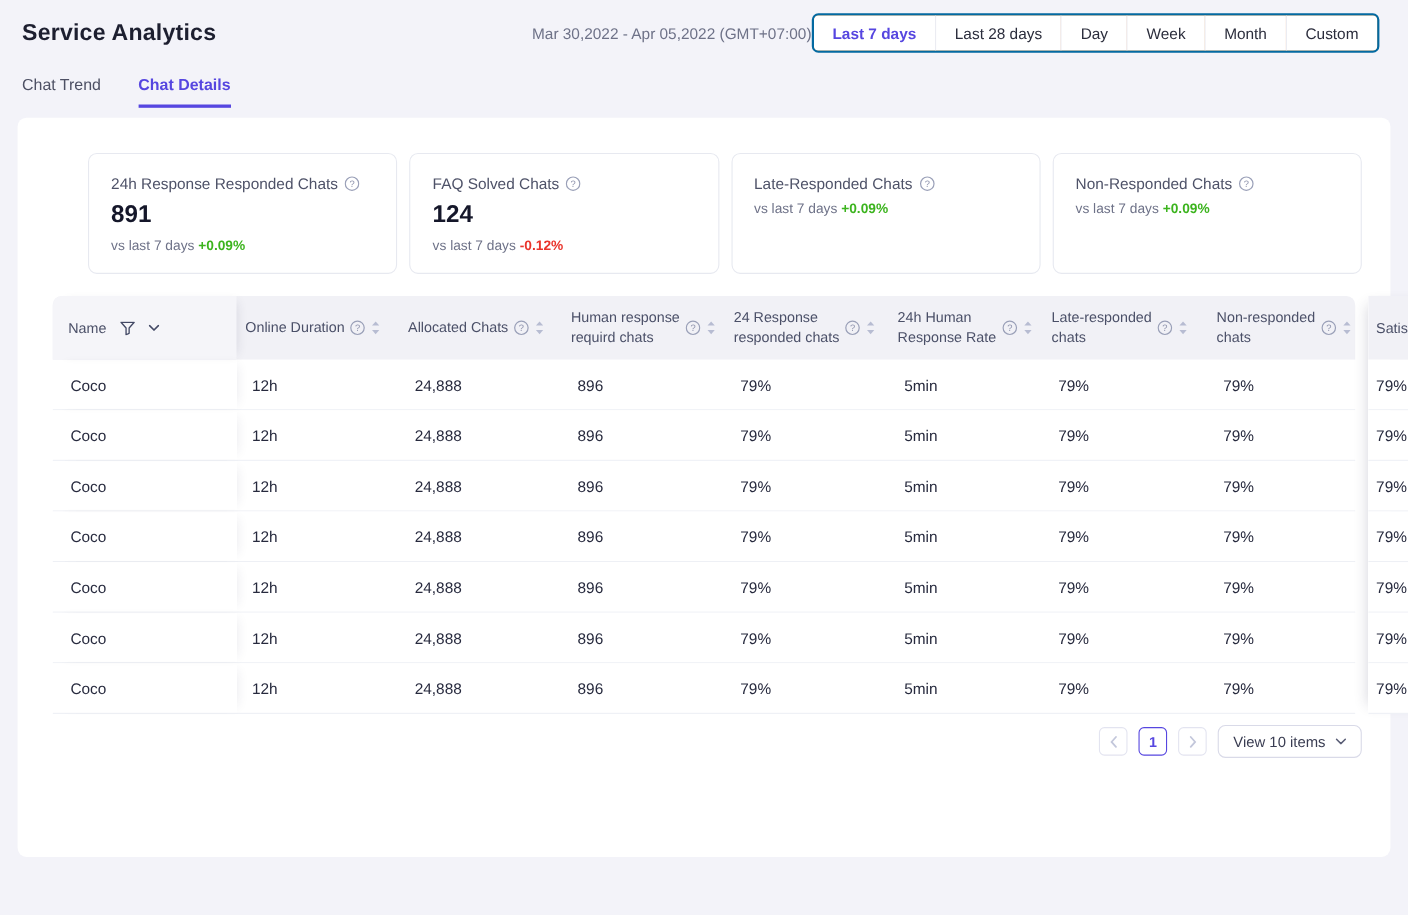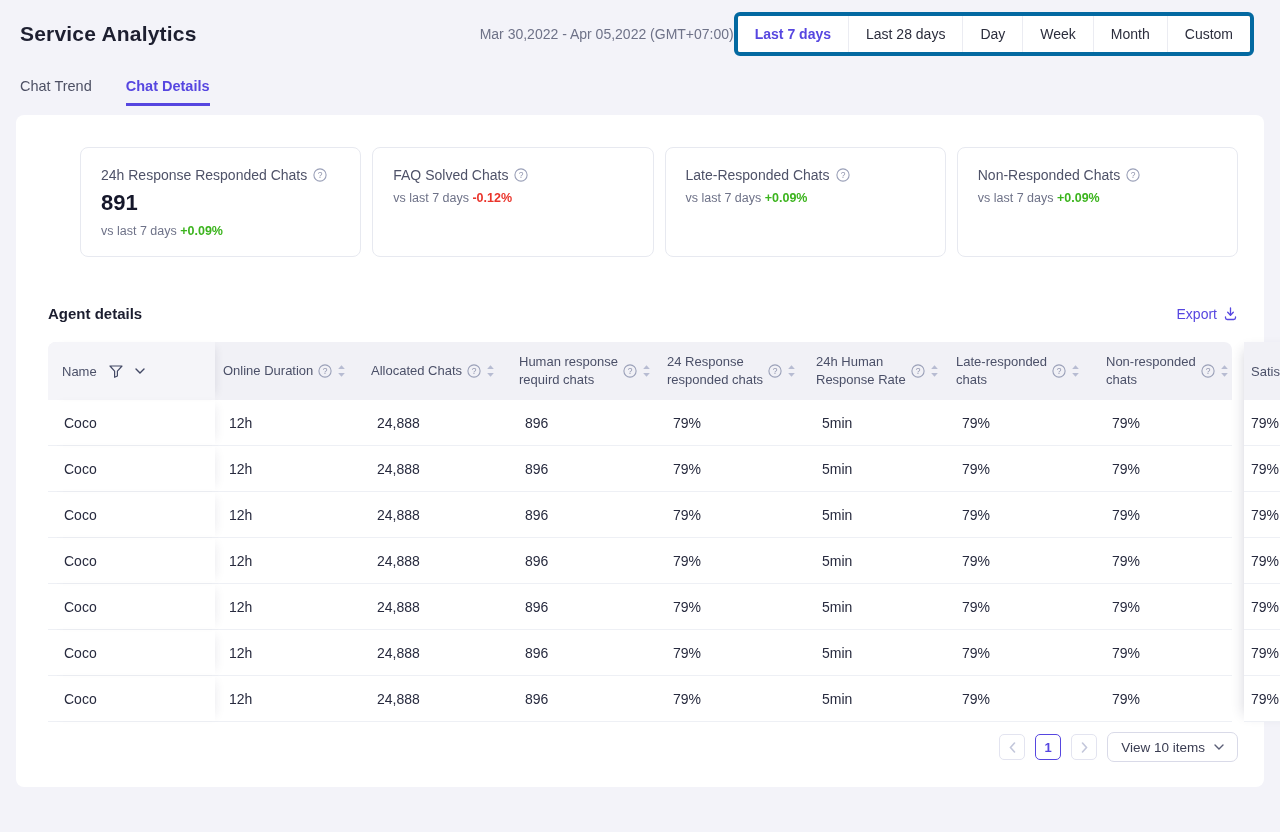--- a/index.html
+++ b/index.html
@@ -8,21 +8,21 @@
     --head-bg:#f1f1f6; --head-bg-name:#f5f5f9; --row-border:#eef0f5;
     --txt-dark:#1d1f30; --txt-mid:#4b5068; --txt-gray:#6e7288; --txt-cell:#272a3e;
   }
   *{margin:0;padding:0;box-sizing:border-box;}
   html,body{width:1280px;height:832px;overflow:hidden;background:var(--page-bg);
     font-family:"Liberation Sans",sans-serif;-webkit-font-smoothing:antialiased;}
   .topbar{display:flex;justify-content:space-between;align-items:center;padding:12px 26px 0 20px;}
   .page-title{font-size:21px;font-weight:700;color:var(--txt-dark);letter-spacing:.2px;}
   .topbar-right{display:flex;align-items:center;}
   .date-range{font-size:14px;color:var(--txt-gray);}
-  .seg-group{display:flex;border:4px solid #0369a1;border-radius:6px;overflow:hidden;background:#fdba74;height:44px;}
+  .seg-group{display:flex;border:2px solid #0369a1;border-radius:6px;overflow:hidden;background:#fdba74;height:36px;}
   .seg-btn{padding:0 17px;font-size:14px;background:#fff;border:none;border-left:1px solid #ebecf2;
     color:#2b2d3c;cursor:pointer;font-family:inherit;white-space:nowrap;}
   .seg-btn:first-child{border-left:none;}
   .seg-btn.active{color:var(--accent);font-weight:600;}
   .tabs{display:flex;gap:34px;margin:22px 0 0 20px;}
   .tab{font-size:14.5px;color:#4d5064;padding-bottom:9px;border-bottom:3px solid transparent;cursor:pointer;}
   .tab.active{color:var(--accent);font-weight:600;border-bottom-color:var(--accent);}
   .panel{background:var(--panel);border-radius:8px;margin:9px 16px 0 16px;width:1248px;height:672px;
     padding:32px 26px 0 32px;position:relative;}
   .cards{display:flex;gap:11px;padding-left:32px;}
@@ -102,20 +102,21 @@
       <div class="card">
         <div class="card-title">
           <span>FAQ Solved Chats</span>
           <span class="icon">
             <svg width="14" height="14" viewBox="0 0 14 14">
               <circle cx="7" cy="7" r="6.1" fill="none" stroke="#9aa0b8" stroke-width="1.1"></circle>
               <text x="7" y="10" text-anchor="middle" font-size="8.5" fill="#8f94ad" font-family="Liberation Sans">?</text>
             </svg>
           </span>
         </div>
+        <div class="card-value">124</div>
         <div class="card-compare"><span>vs last 7 days </span><span class="delta-down">-0.12%</span></div>
       </div>
       <div class="card">
         <div class="card-title">
           <span>Late-Responded Chats</span>
           <span class="icon">
             <svg width="14" height="14" viewBox="0 0 14 14">
               <circle cx="7" cy="7" r="6.1" fill="none" stroke="#9aa0b8" stroke-width="1.1"></circle>
               <text x="7" y="10" text-anchor="middle" font-size="8.5" fill="#8f94ad" font-family="Liberation Sans">?</text>
             </svg>
@@ -130,33 +131,20 @@
             <svg width="14" height="14" viewBox="0 0 14 14">
               <circle cx="7" cy="7" r="6.1" fill="none" stroke="#9aa0b8" stroke-width="1.1"></circle>
               <text x="7" y="10" text-anchor="middle" font-size="8.5" fill="#8f94ad" font-family="Liberation Sans">?</text>
             </svg>
           </span>
         </div>
         <div class="card-compare"><span>vs last 7 days </span><span class="delta-up">+0.09%</span></div>
       </div>
     </div>
 
-  <div class="section-head">
-    <h2 class="section-title">Agent details</h2>
-    <a class="export">
-      <span>Export</span>
-      <span class="icon">
-        <svg width="15" height="15" viewBox="0 0 15 15" fill="none" stroke="#5646e0" stroke-width="1.3" stroke-linecap="round" stroke-linejoin="round">
-          <path d="M7.5 2 v7"></path>
-            <path d="M4.7 6.3 L7.5 9.2 L10.3 6.3"></path>
-          <path d="M2.5 10.8 v.9 a1.8 1.8 0 0 0 1.8 1.8 h6.4 a1.8 1.8 0 0 0 1.8 -1.8 v-.9"></path>
-        </svg>
-      </span>
-    </a>
-  </div>
 
   <div class="table-wrap">
     <div class="grid thead" id="thead">
         <div class="th th-name">
           <span>Name</span>
           <span class="icon">
             <svg width="14" height="13" viewBox="0 0 14 13" fill="none" stroke="#434965" stroke-width="1.2" stroke-linejoin="round">
               <path d="M1 1 h12 l-4.6 5.2 v4.8 l-2.8 1.3 v-6.1 Z"></path>
             </svg>
           </span>

